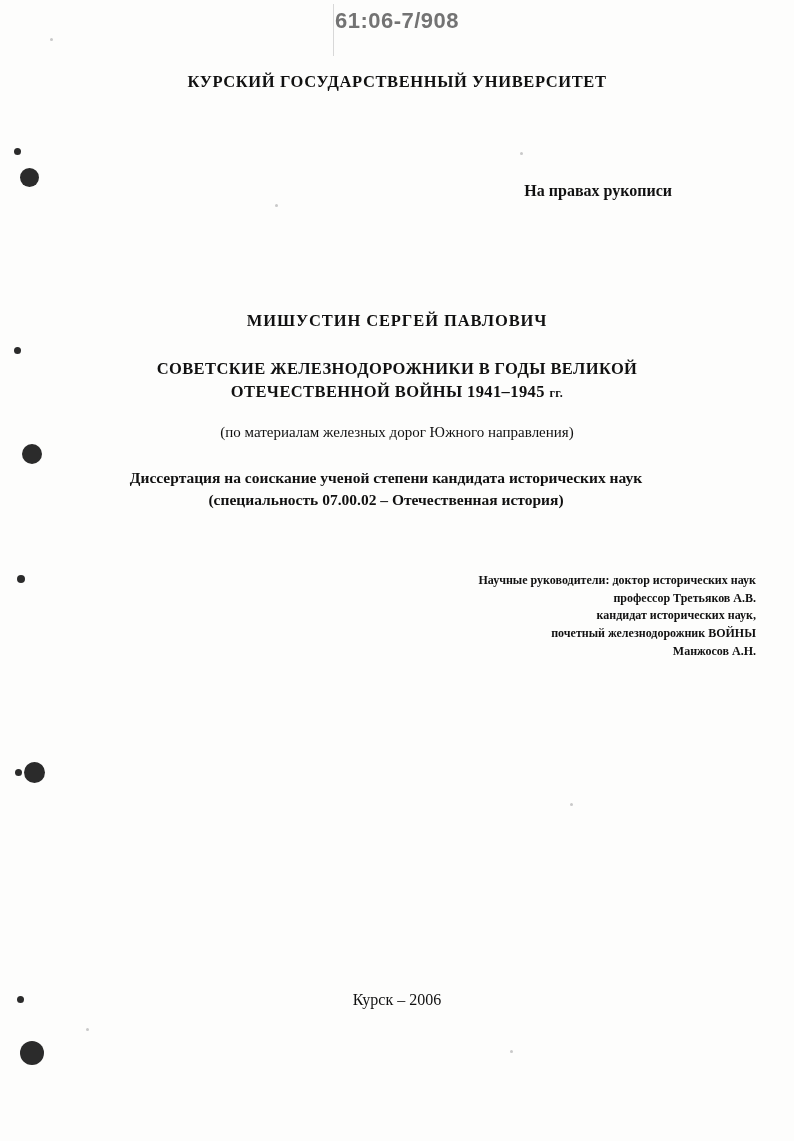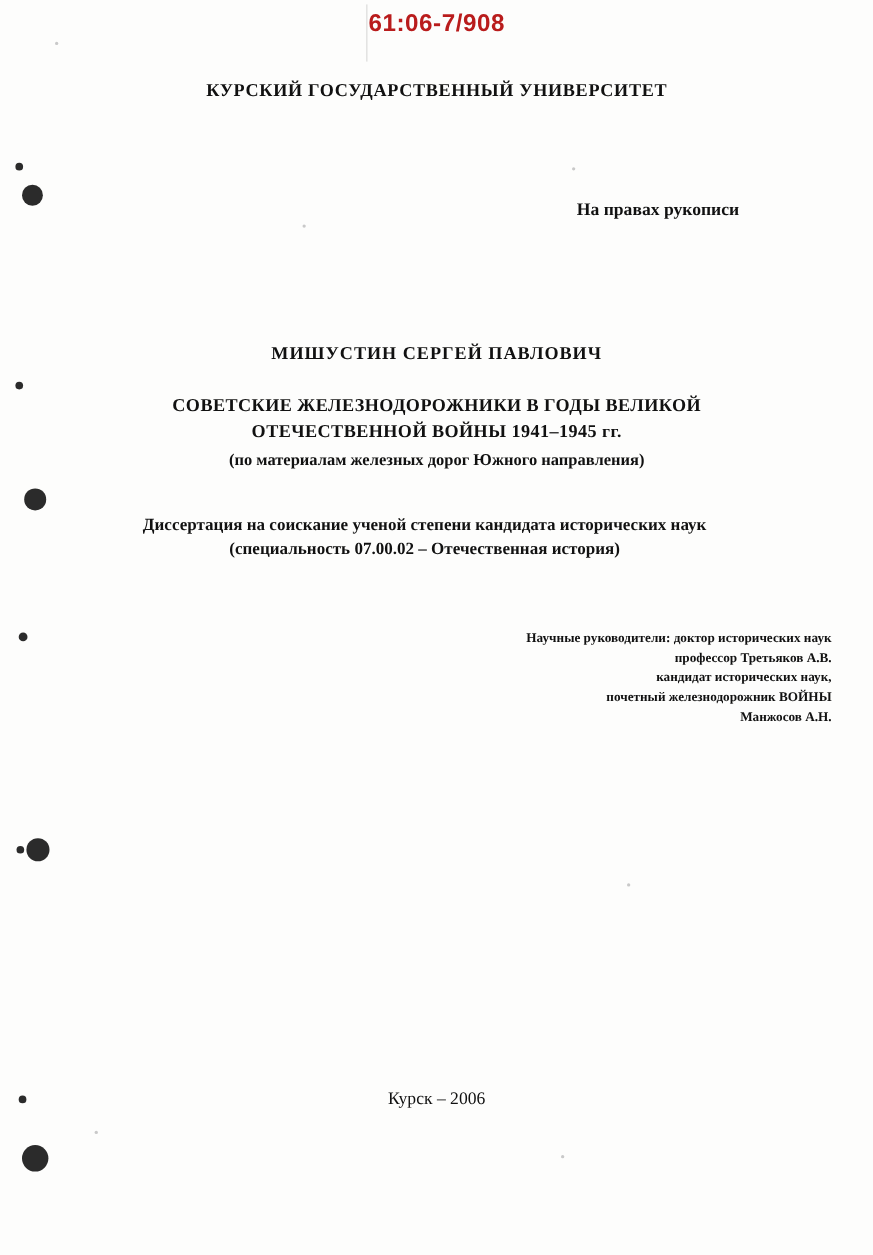--- a/index.html
+++ b/index.html
@@ -40,21 +40,21 @@
   .stamp-number {
     position: absolute;
     top: 8px;
     left: 0;
     width: 794px;
     text-align: center;
     font-family: "Liberation Sans", sans-serif;
     font-size: 22px;
     font-weight: bold;
     letter-spacing: 0.5px;
-    color: #b91c1c;
+    color: #737373;
   }
   .vert-rule {
     position: absolute;
     left: 333px;
     top: 4px;
     width: 1px;
     height: 52px;
     background: #d8d8d8;
   }
   .university {
@@ -92,26 +92,26 @@
     width: 794px;
     text-align: center;
   }
   .title-line {
     font-size: 16.5px;
     font-weight: bold;
     letter-spacing: 0.4px;
     line-height: 1.38;
   }
   .title-line .small {
-    font-size: 16px;
+    font-size: 12px;
   }
   .subtitle {
-    margin-top: 7px;
+    margin-top: 20px;
     font-size: 15px;
-    font-weight: bold;
+    font-weight: normal;
   }
   .degree-block {
     position: absolute;
     top: 467px;
     left: 0;
     width: 772px;
     text-align: center;
   }
   .degree-line {
     font-size: 15.5px;

